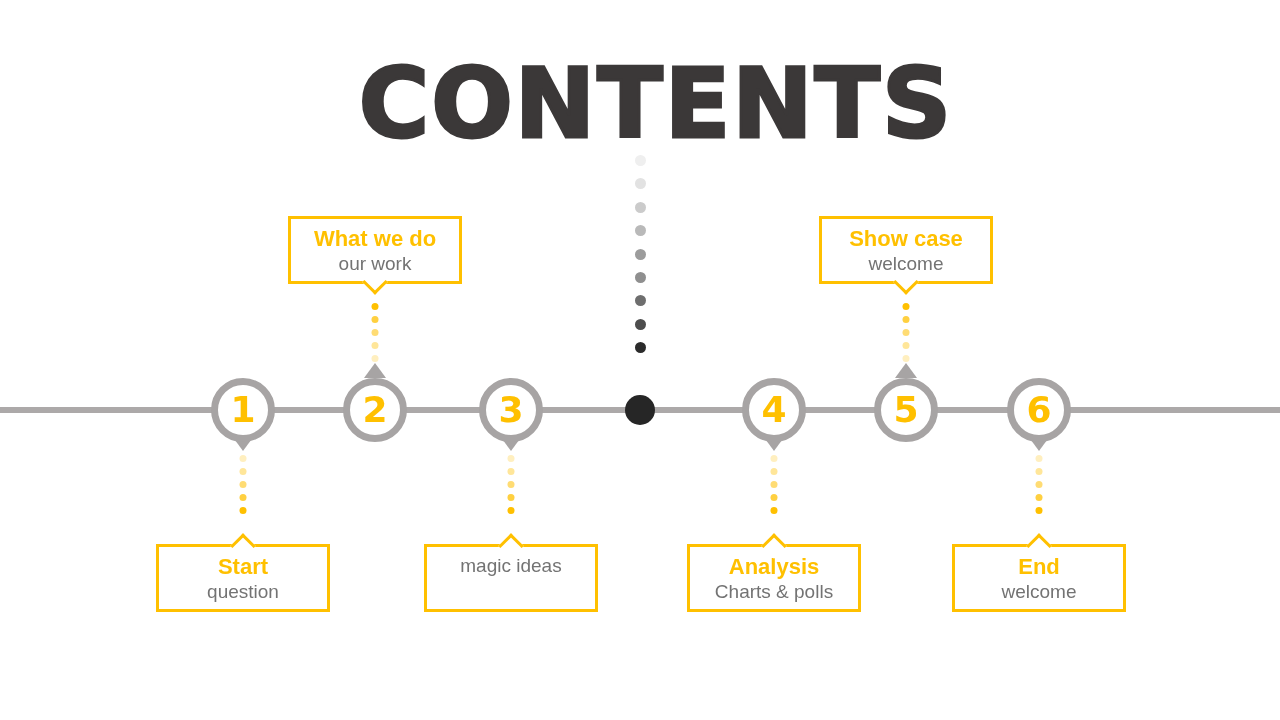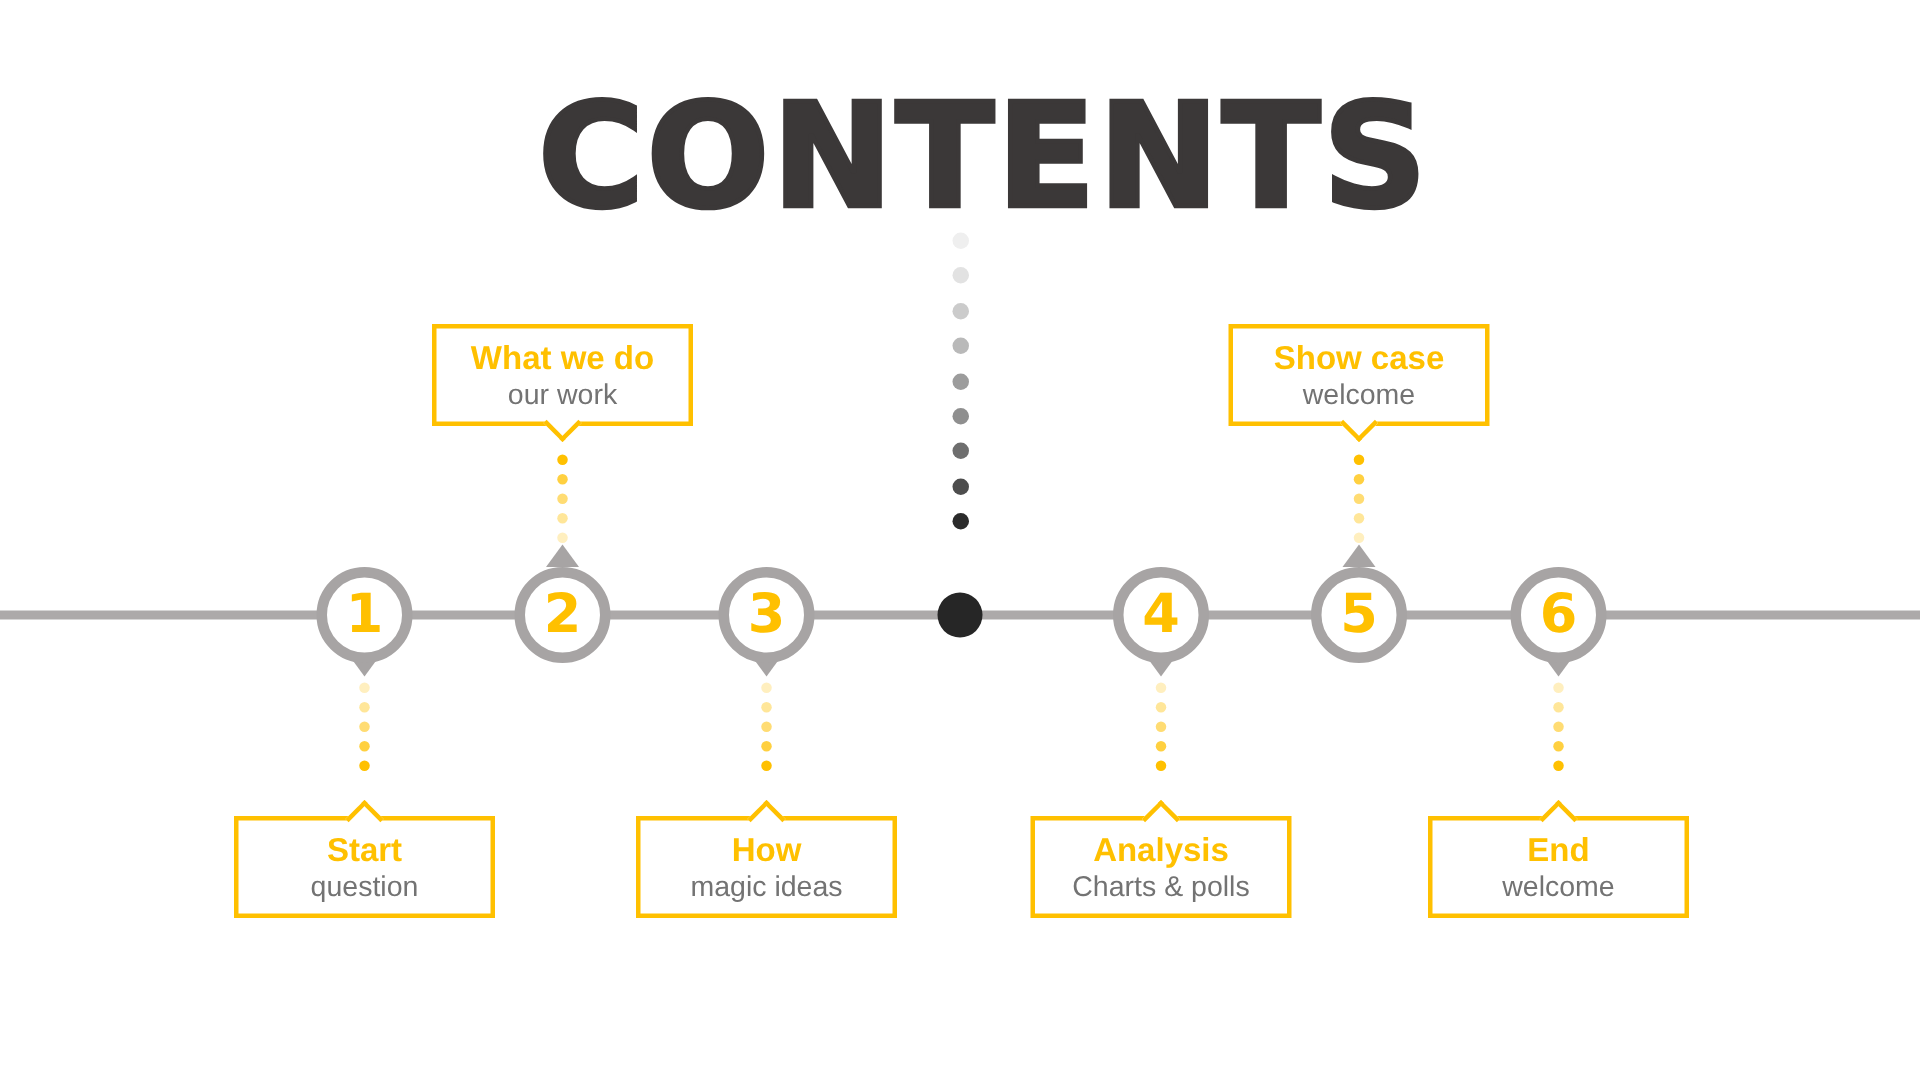--- a/index.html
+++ b/index.html
@@ -159,21 +159,20 @@
     </div>
     <div class="dots below">
       <i class="o1"></i>
       <i class="o2"></i>
       <i class="o3"></i>
       <i class="o4"></i>
       <i class="o5"></i>
     </div>
     <div class="callout below">
       <div class="notch"></div>
-      <div class="ct">How</div>
       <div class="cs">magic ideas</div>
     </div>
   </div>
 
   <div class="mg mg4">
     <div class="cpointer down"></div>
     <div class="circle">
       <span class="num">4</span>
     </div>
     <div class="dots below">

